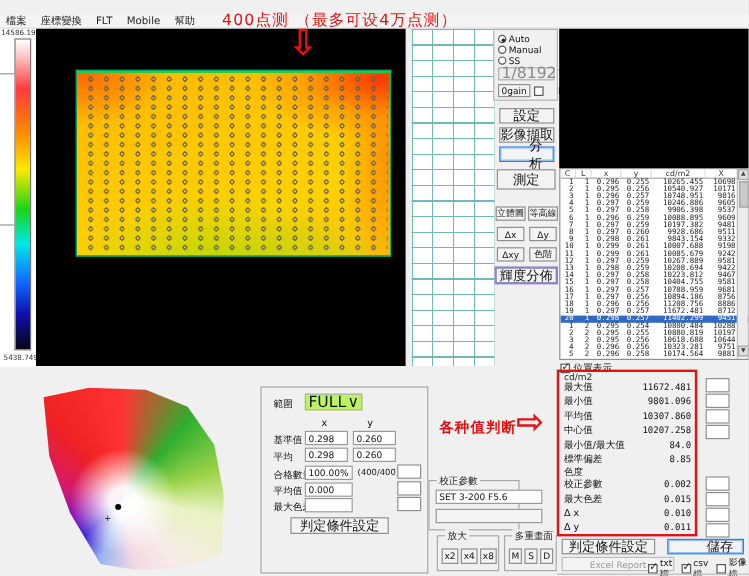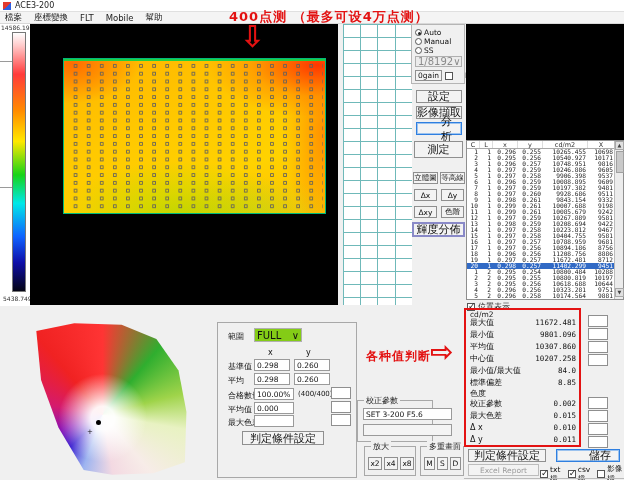--- a/index.html
+++ b/index.html
@@ -11,21 +11,21 @@
   .abs { position:absolute; }
 
   
   .titlebar { left:0; top:0; width:624px; height:12px; background:#ffffff; border-bottom:1px solid #e0e0e0; display:flex; align-items:center; gap:4px; padding-left:3px; }
   .app-icon { width:8px; height:8px; background:linear-gradient(135deg,#e03a2f 0 50%,#2f5fe0 50% 100%); }
   .title-text { font-size:8px; color:#222; }
   .menubar { left:0; top:12px; width:624px; height:12px; background:#f4f4f4; border-bottom:1px solid #d8d8d8; display:flex; align-items:center; gap:12px; padding-left:5px; }
   .menu-item { font-size:8.5px; color:#222; }
 
   
-  .note-top { left:185px; top:8px; width:240px; color:#e31212; font-size:13px; font-weight:bold; letter-spacing:1px;margin-left:44px; }
+  .note-top { left:185px; top:8px; width:240px; color:#e31212; font-size:13px; font-weight:normal; letter-spacing:1px; }
   .arrow-down { left:240px; top:22px; color:#e31212; font-size:30px; font-weight:bold; line-height:30px; }
   .note-side { left:366px; top:348px; color:#e31212; font-size:12px; font-weight:bold; letter-spacing:1px; }
   .arrow-right { left:430px; top:338px; color:#e31212; font-size:28px; font-weight:bold; line-height:28px; }
 
   
   .cbar-panel { left:0; top:24px; width:30px; height:282px; background:#fff; }
   .cbar-max { left:1px; top:24px; font-size:6px; color:#333; }
   .cbar-min { left:3px; top:295px; font-size:6px; color:#333; }
   .cbar { left:12px; top:32px; width:14px; height:260px; border:1px solid #777;
     background:linear-gradient(to bottom,#ffffff 0%,#ffc9c9 5%,#ff3b3b 16%,#ff8a00 30%,#ffe800 42%,#18d418 55%,#00e8e8 66%,#0f62ff 79%,#0e0ea8 89%,#050514 100%); }
@@ -53,21 +53,21 @@
       repeating-linear-gradient(to right, #6fb9b9 0 1px, transparent 1px 17.2px),
       repeating-linear-gradient(to bottom, #6fb9b9 0 1px, transparent 1px 13px);
   }
   .readout { left:336px; top:257px; width:128px; height:18px; background:#fff; display:flex; align-items:center; padding-left:5px; font-size:7.5px; font-weight:bold; color:#222; }
 
   
   .cap-group { left:411px; top:24px; width:54px; height:60px; border:1px solid #b5b5b5; background:#f0f0f0; }
   .radio-row { position:absolute; left:3px; display:flex; align-items:center; gap:2px; font-size:7.5px; }
   .radio { width:7px; height:7px; border:1px solid #555; border-radius:50%; background:#fff; position:relative; }
   .radio.sel::after { content:""; position:absolute; left:1.5px; top:1.5px; width:3px; height:3px; border-radius:50%; background:#222; }
-  .dropdown { position:absolute; display:flex; align-items:center; justify-content:space-between; padding:0 2px; background:#ececec; border:1px solid #b0b0b0; color:#8a8a8a; font-size:10px; }
+  .dropdown { position:absolute; display:flex; align-items:center; justify-content:space-between; padding:0 2px; background:#ececec; border:1px solid #b0b0b0; color:#8a8a8a; font-size:13px; }
   .btn { position:absolute; display:flex; align-items:center; justify-content:center; background:#f3f3f3; border:1px solid #8f8f8f; font-size:11px; color:#111; }
   .btn.small { font-size:7.5px; }
   .btn.focus { border:1px solid #2f7fe0; box-shadow:0 0 0 1px #9cc3ef inset;padding-left:24px; }
   .btn.purple { border:2px solid #8a8ac8; }
   .btn.disabled { color:#9a9a9a; border-color:#bdbdbd; }
   .cb { width:8px; height:8px; border:1px solid #555; background:#fff; position:relative; flex:0 0 auto; }
   .cb.checked::after { content:"✓"; position:absolute; left:0px; top:-3px; font-size:9px; color:#222; }
   .cb-row { position:absolute; display:flex; align-items:center; gap:2px; font-size:7.5px; }
 
   
@@ -122,24 +122,20 @@
   .gb-legend { position:absolute; top:-6px; left:6px; background:#f0f0f0; padding:0 2px; font-size:8px; color:#222; }
   .fld { position:absolute; background:#fff; border:1px solid #9a9a9a; font-size:7.5px; display:flex; align-items:center; padding-left:2px; color:#111; }
   .lab { position:absolute; font-size:8px; color:#111; }
   .lab.small { font-size:7px; }
 </style>
 </head>
 <body>
 
 <div id="window">
 
-  <div class="abs titlebar">
-    <div class="app-icon"></div>
-    <div class="title-text">ACE3-200</div>
-  </div>
 
   <div class="abs menubar">
     <span class="menu-item">檔案</span>
     <span class="menu-item">座標變換</span>
     <span class="menu-item">FLT</span>
     <span class="menu-item">Mobile</span>
     <span class="menu-item">幫助</span>
   </div>
 
   <div class="abs cbar-panel"></div>
@@ -483,21 +479,21 @@
   <div class="abs arrow-right">⇨</div>
 
   <div class="abs cie">
     <div class="cie-blob"></div>
     <div class="cie-dot"></div>
     <div class="cie-mark">+</div>
   </div>
 
   <div class="groupbox" style="left:217px; top:322px; width:140px; height:156px;">
     <span class="lab" style="left:10px; top:8px;">範圍</span>
-    <div class="dropdown" style="left:36px; top:5px; width:48px; height:14px; color:#111; background:#84cc16;">
+    <div class="dropdown" style="left:36px; top:5px; width:48px; height:14px; color:#111; background:#bef264;">
       <span>FULL</span>
       <span>∨</span>
     </div>
     <span class="lab" style="left:50px; top:25px;">x</span>
     <span class="lab" style="left:88px; top:25px;">y</span>
 
     <span class="lab" style="left:10px; top:38px;">基準值</span>
     <div class="fld" style="left:36px; top:36px; width:36px; height:12px;">0.298</div>
     <div class="fld" style="left:76px; top:36px; width:36px; height:12px;">0.260</div>
 
@@ -538,21 +534,21 @@
     <span class="gb-legend">多重畫面</span>
     <div id="multi-buttons">
         <div class="btn small" style="left: 3px; top: 10px; width: 11px; height: 13px;">M</div>
         <div class="btn small" style="left: 16px; top: 10px; width: 11px; height: 13px;">S</div>
         <div class="btn small" style="left: 29px; top: 10px; width: 11px; height: 13px;">D</div>
       </div>
   </div>
 
   <div class="btn" style="left:468px; top:449px; width:78px; height:13px;">判定條件設定</div>
   <div class="btn focus" style="left:556px; top:449px; width:64px; height:13px;">儲存</div>
-  <div class="btn disabled" style="left:468px; top:464px; width:71px; height:12px; font-size:7.5px;">Excel Report</div>
+  <div class="btn disabled" style="left:468px; top:464px; width:94px; height:12px; font-size:7.5px;">Excel Report</div>
   <div class="abs" id="file-checks" style="left:540px; top:464px; display:flex; gap:5px;">
       <div class="cb-row" style="position: static;">
         <span class="cb checked"></span>
         <span>txt檔</span>
       </div>
       <div class="cb-row" style="position: static;">
         <span class="cb checked"></span>
         <span>csv檔</span>
       </div>
       <div class="cb-row" style="position: static;">

